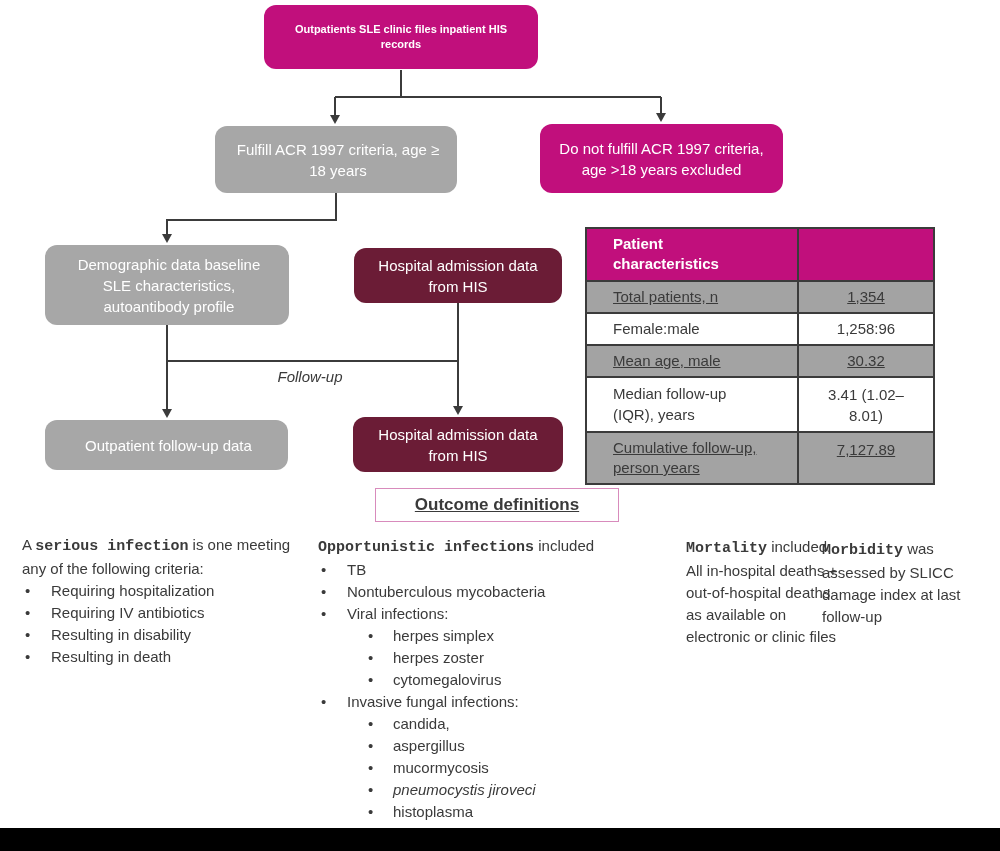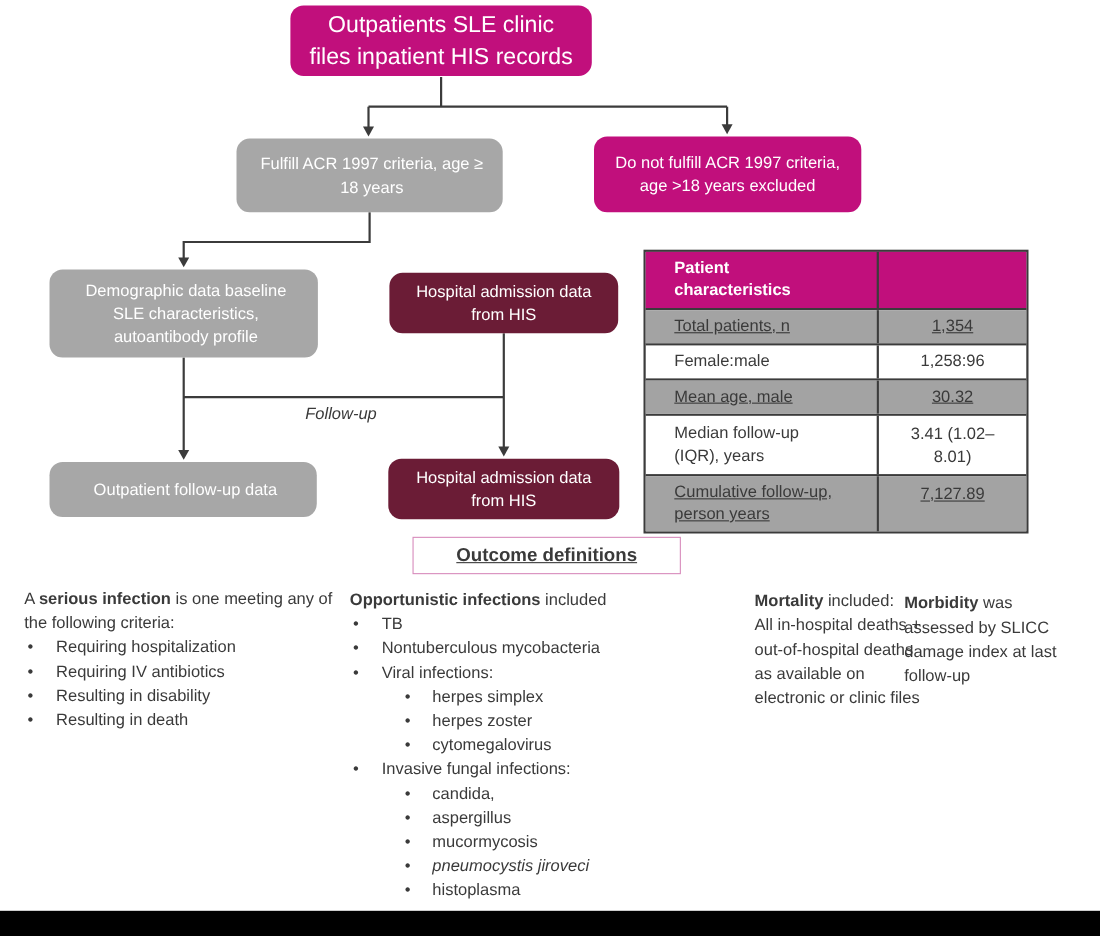--- a/index.html
+++ b/index.html
@@ -29,21 +29,21 @@
     justify-content: center;
     text-align: center;
     color: #ffffff;
     font-size: 15px;
     line-height: 1.4;
     padding: 6px 14px;
   }
   .fbox.magenta { background: #c10f7c; }
   .fbox.gray    { background: #a7a7a7; padding-left: 18px; }
   .fbox.maroon  { background: #6b1c36; }
-  .fbox.bold    { font-weight: normal; font-size: 21px; }
+  .fbox.bold    { font-weight: bold; font-size: 11px; }
 
   .followup-label {
     position: absolute;
     left: 250px; top: 368px; width: 120px;
     text-align: center;
     font-style: italic;
     font-size: 15px;
     color: #3a3a3a;
   }
 
@@ -87,21 +87,21 @@
     text-decoration: underline;
   }
 
   
   .defcol {
     position: absolute;
     font-size: 15px;
     line-height: 22px;
     color: #3a3a3a;
   }
-  .defcol strong { font-weight: bold; }
+  .defcol strong { font-weight: bold; font-family: Liberation Mono, monospace; }
   #col-serious      { left: 22px;  top: 534px; width: 282px; }
   #col-opportunistic{ left: 318px; top: 535px; width: 295px; }
   #col-mortality    { left: 645px; top: 536px; width: 155px; margin-left: 41px; }
   #col-morbidity    { left: 822px; top: 538px; width: 145px; }
 
   .bullet-row { display: flex; }
   .bullet-row .dot { flex: 0 0 29px; padding-left: 3px; }
   .bullet-row.lvl2 { margin-left: 46px; }
   .bullet-row.lvl2 .dot { flex: 0 0 29px; padding-left: 4px; }
   .bt.it { font-style: italic; }

